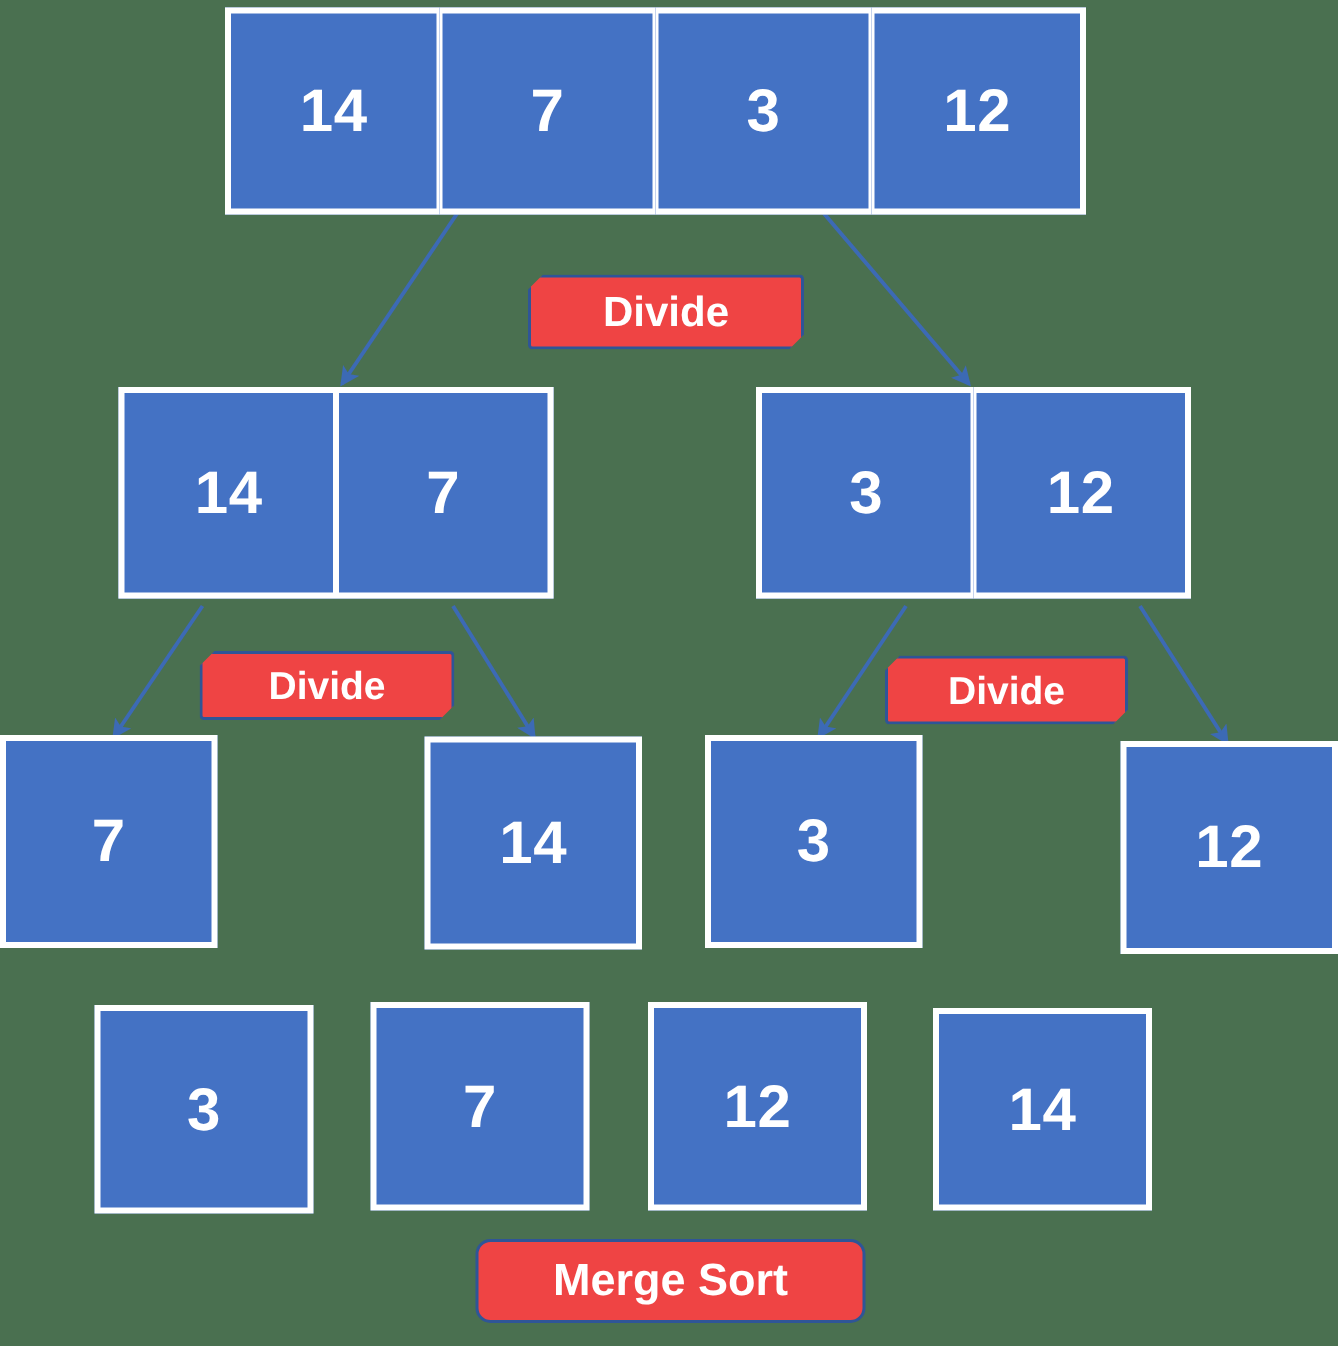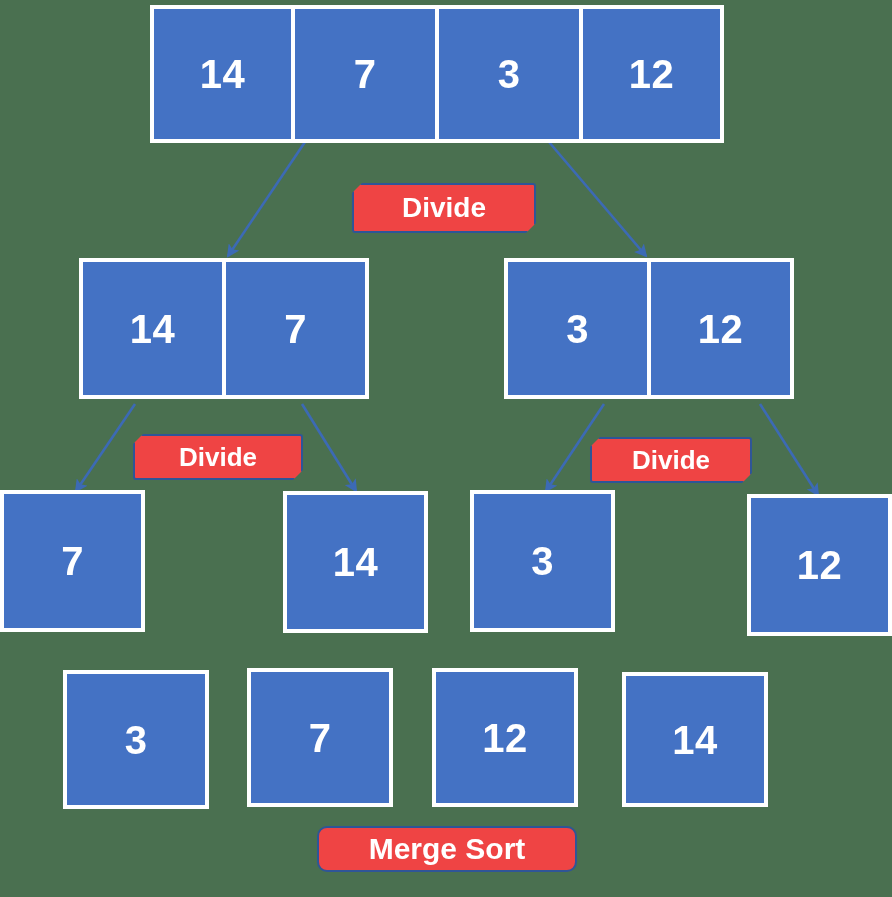--- a/index.html
+++ b/index.html
@@ -148,17 +148,17 @@
   </div>
 
   <div class="group" style="left:432px; top:668px; width:146px; height:139px;">
     <div class="cell" style="width:146px;">12</div>
   </div>
 
   <div class="group" style="left:622px; top:672px; width:146px; height:135px;">
     <div class="cell" style="width:146px;">14</div>
   </div>
 
-  <div class="badge rounded" style="left:317px; top:826px; width:260px; height:46px; font-size:30px;">
+  <div class="badge rounded" style="left:317px; top:826px; width:260px; height:56px; font-size:30px;">
     <span>Merge Sort</span>
   </div>
 
 </div>
 
 </body></html>

